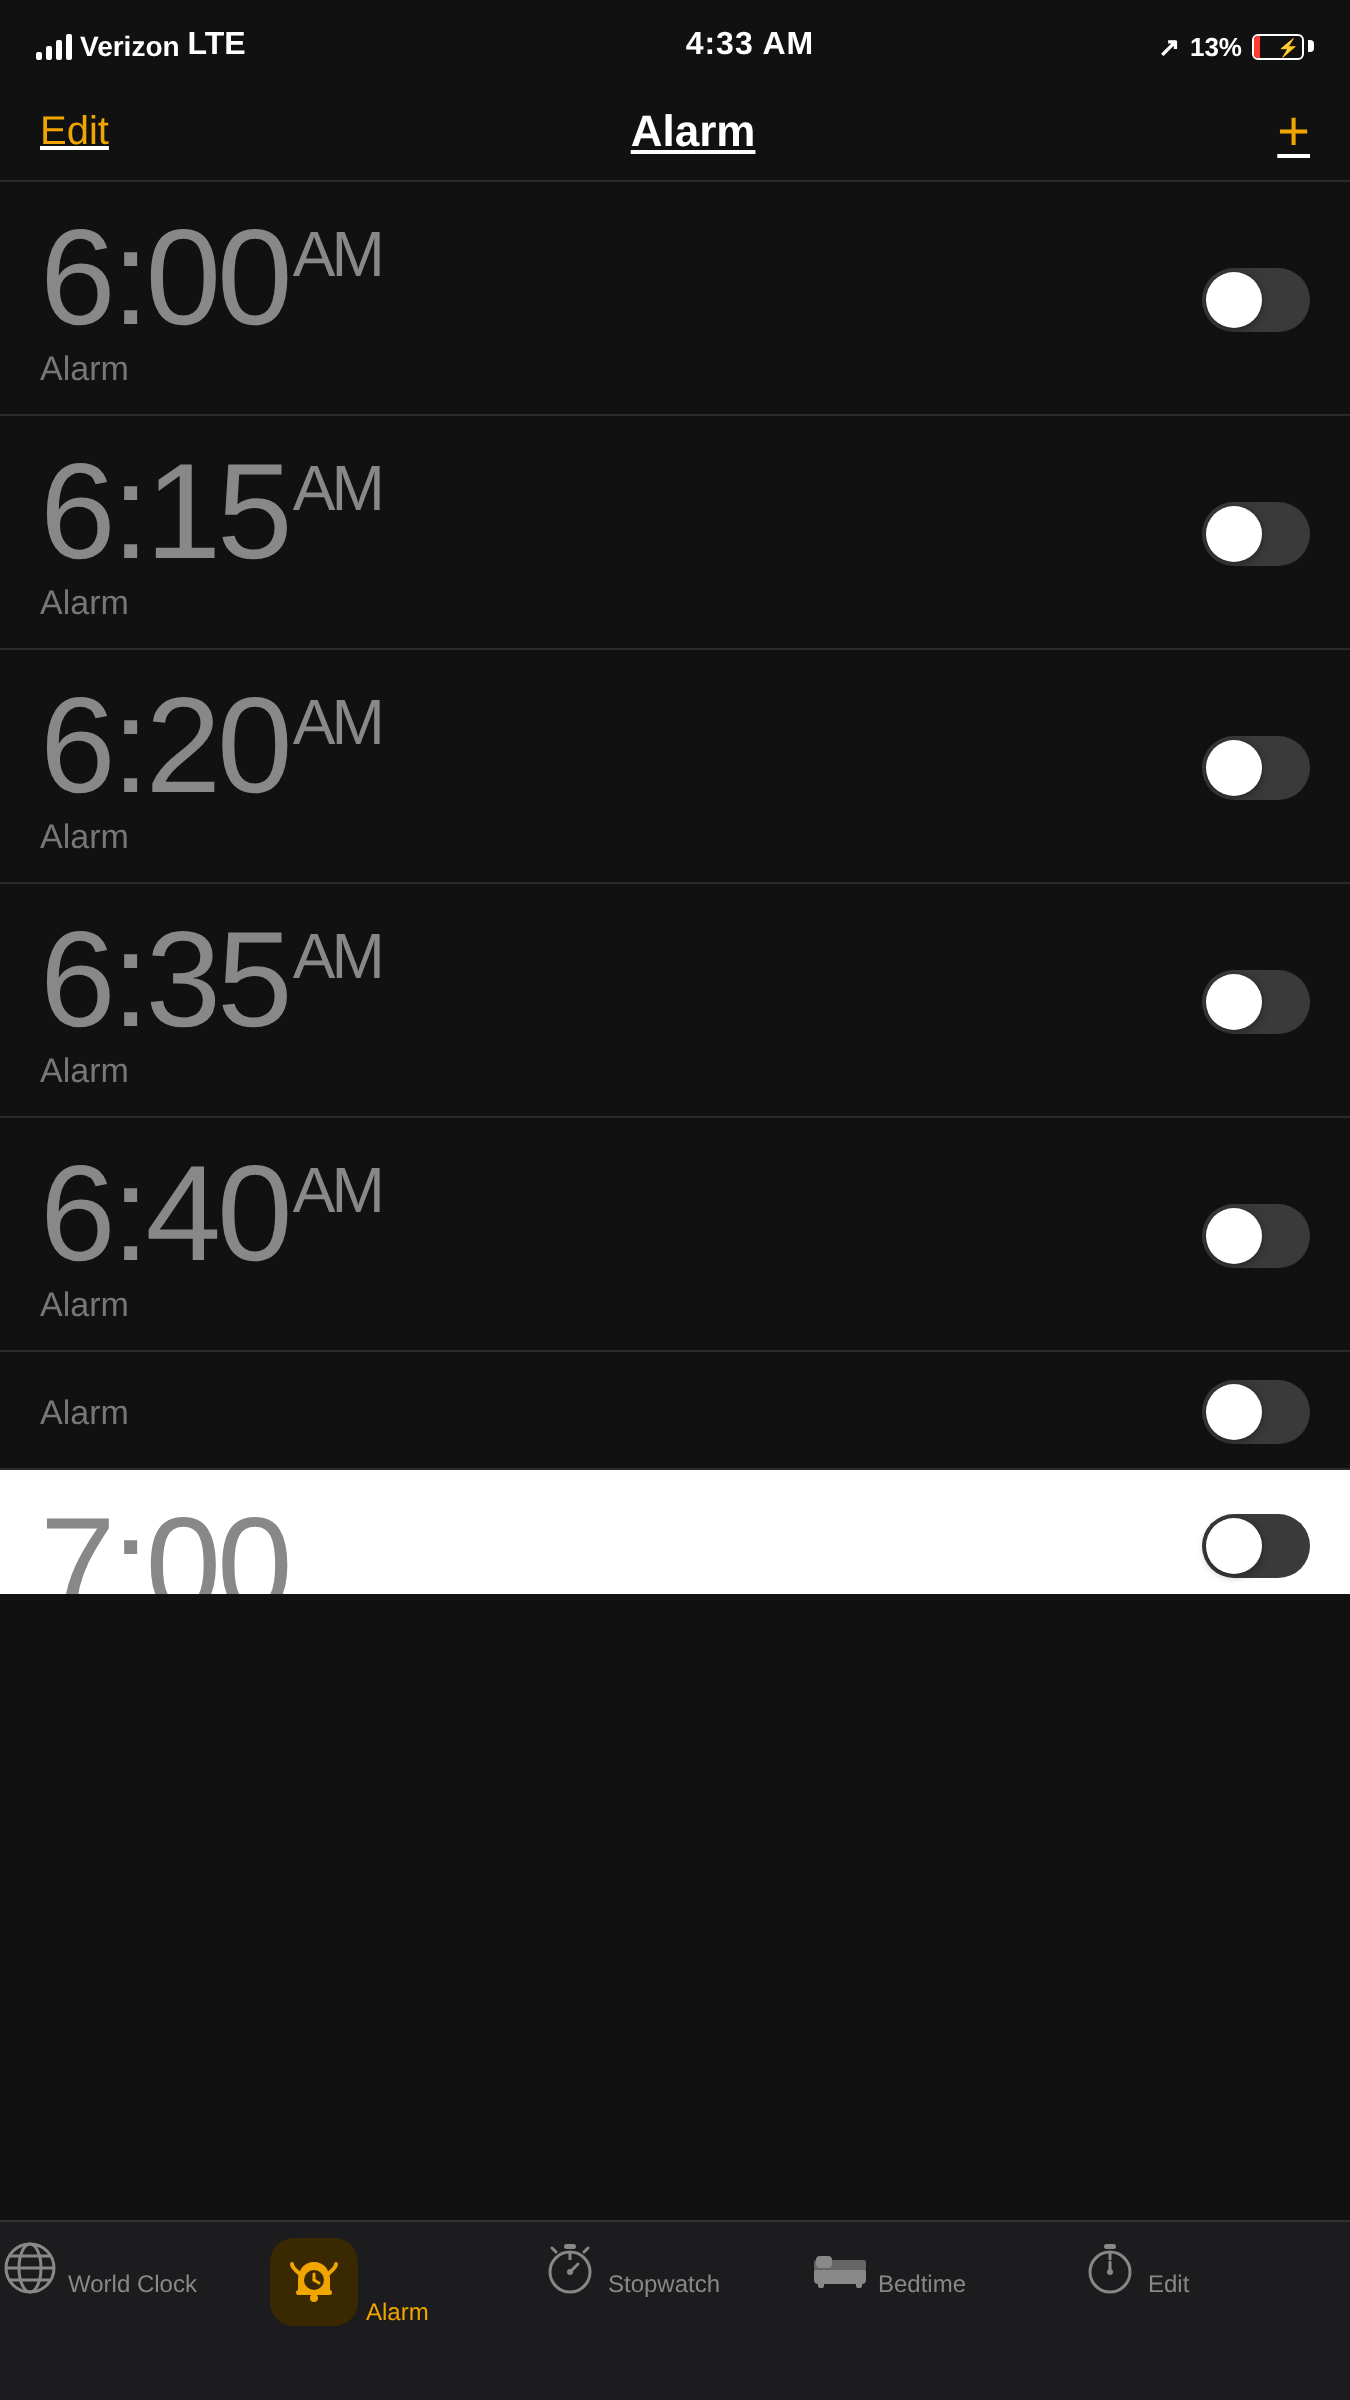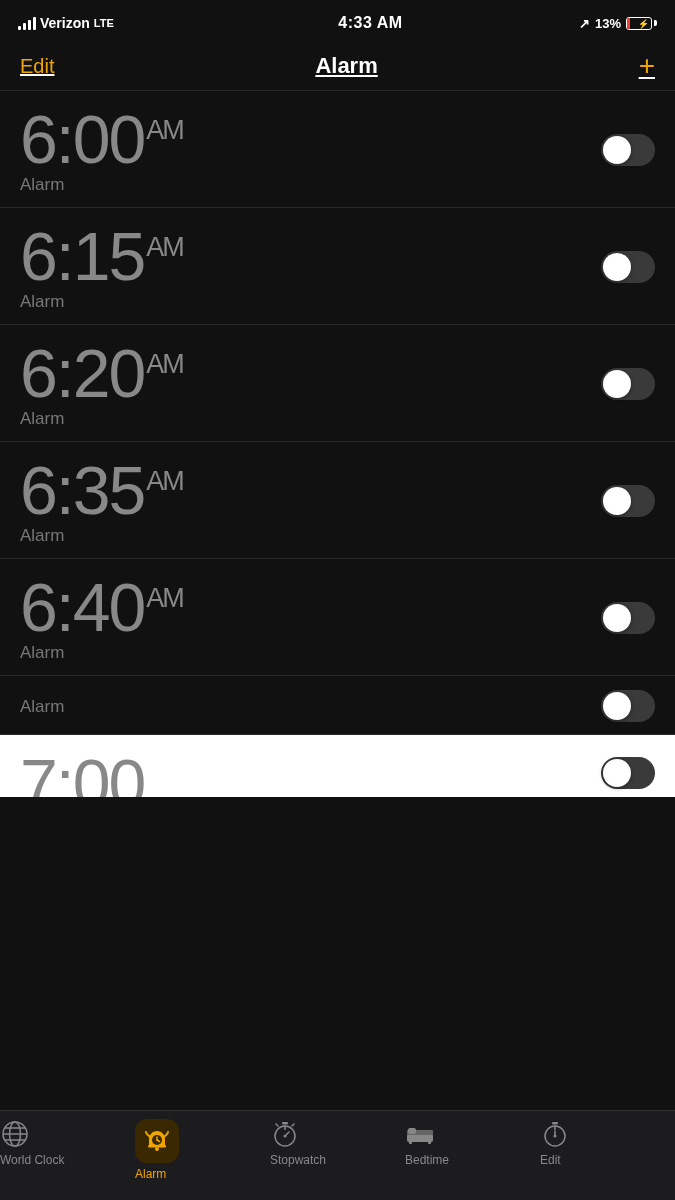--- a/index.html
+++ b/index.html
@@ -132,21 +132,21 @@
     }
     .alarm-left {}
     .alarm-time {
       font-size: 68px;
       font-weight: 100;
       color: #888;
       letter-spacing: -2px;
       line-height: 1;
     }
     .alarm-time .ampm {
-      font-size: 27px;
+      font-size: 32px;
       font-weight: 200;
       vertical-align: super;
       margin-left: 2px;
     }
     .alarm-label {
       font-size: 17px;
       color: #777;
       margin-top: 2px;
     }
 
@@ -191,22 +191,22 @@
       height: 90px;
       background: #1c1c1e;
       border-top: 1px solid #333;
       display: flex;
       align-items: flex-start;
       padding-top: 8px;
     }
     .tab-item {
       flex: 1;
       display: flex;
-      flex-direction: column;
-      align-items: flex-start;
+      flex-direction: row;
+      align-items: flex-end;
       gap: 4px;
       cursor: pointer;
     }
     .tab-icon {
       width: 30px;
       height: 30px;
       display: flex;
       align-items: center;
       justify-content: center;
     }
@@ -232,21 +232,21 @@
 
 <div class="status-bar">
   <div class="status-left">
     <div class="signal-bars">
       <span style="height:4px"></span>
       <span style="height:7px"></span>
       <span style="height:10px"></span>
       <span style="height:13px"></span>
     </div>
     <span>Verizon</span>
-    <span style="font-size:11px;">LTE</span>
+    <span style="font-size:16px;">LTE</span>
   </div>
   <div class="status-center">4:33 AM</div>
   <div class="status-right">
 
     <span style="font-size:13px;">↗</span>
     <span>13%</span>
     <div class="battery-icon">
       <div class="battery-body">
         <div class="battery-fill"></div>
         <span class="lightning">⚡</span>

